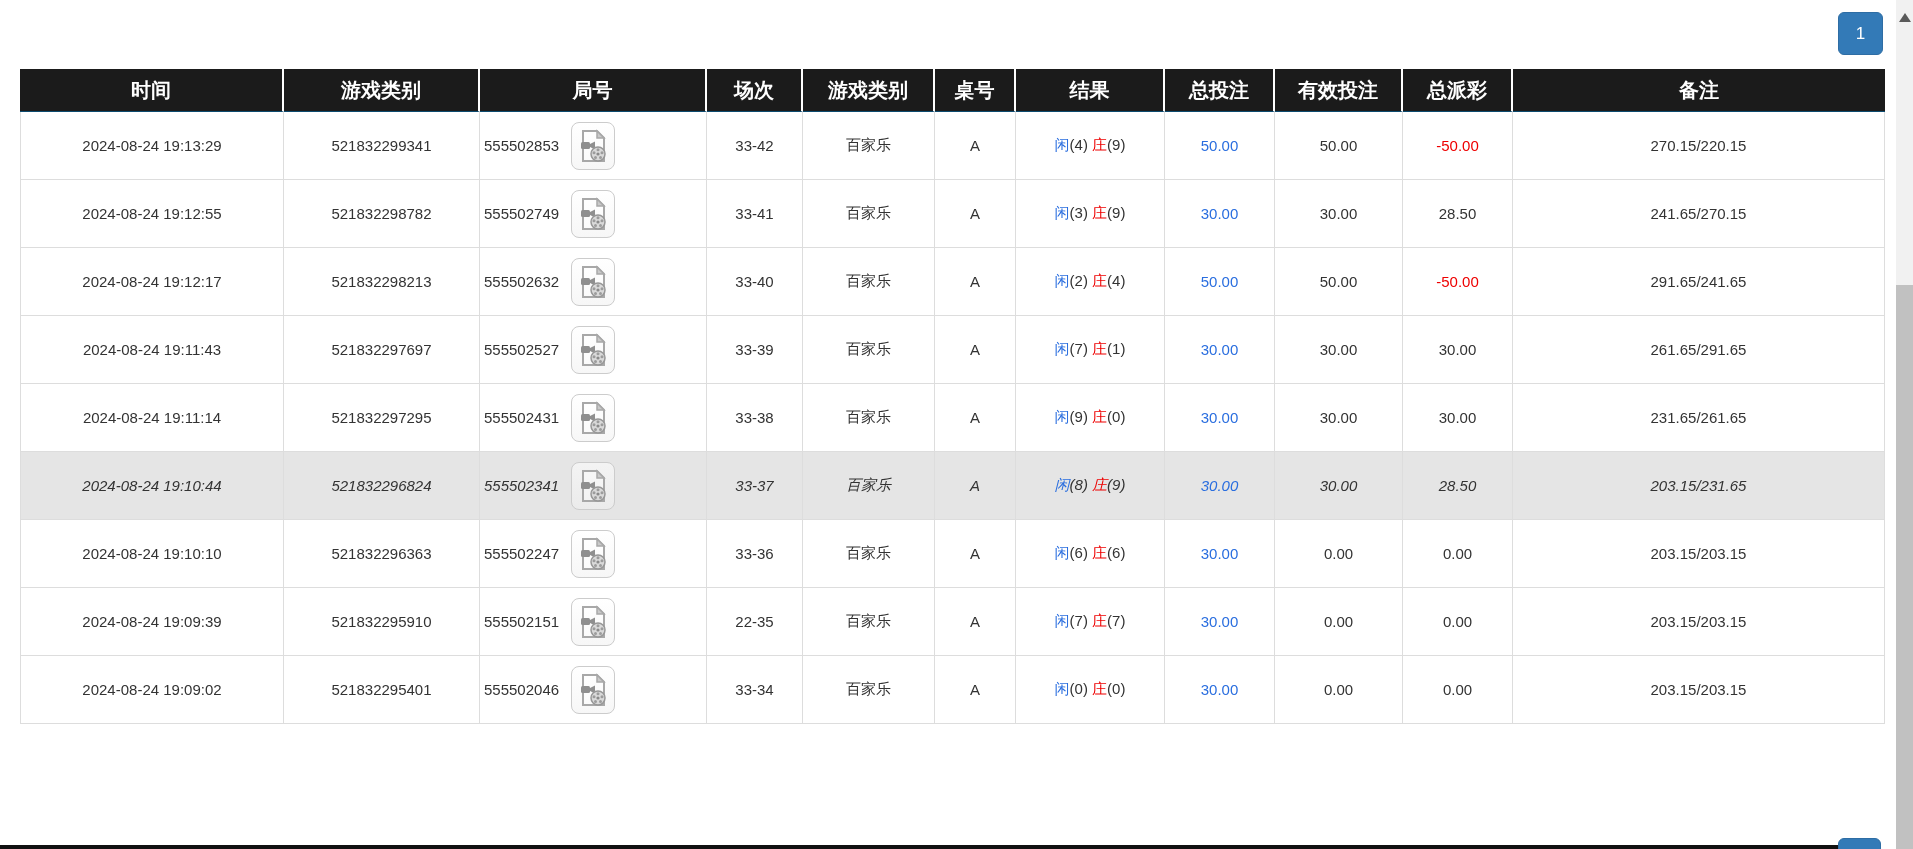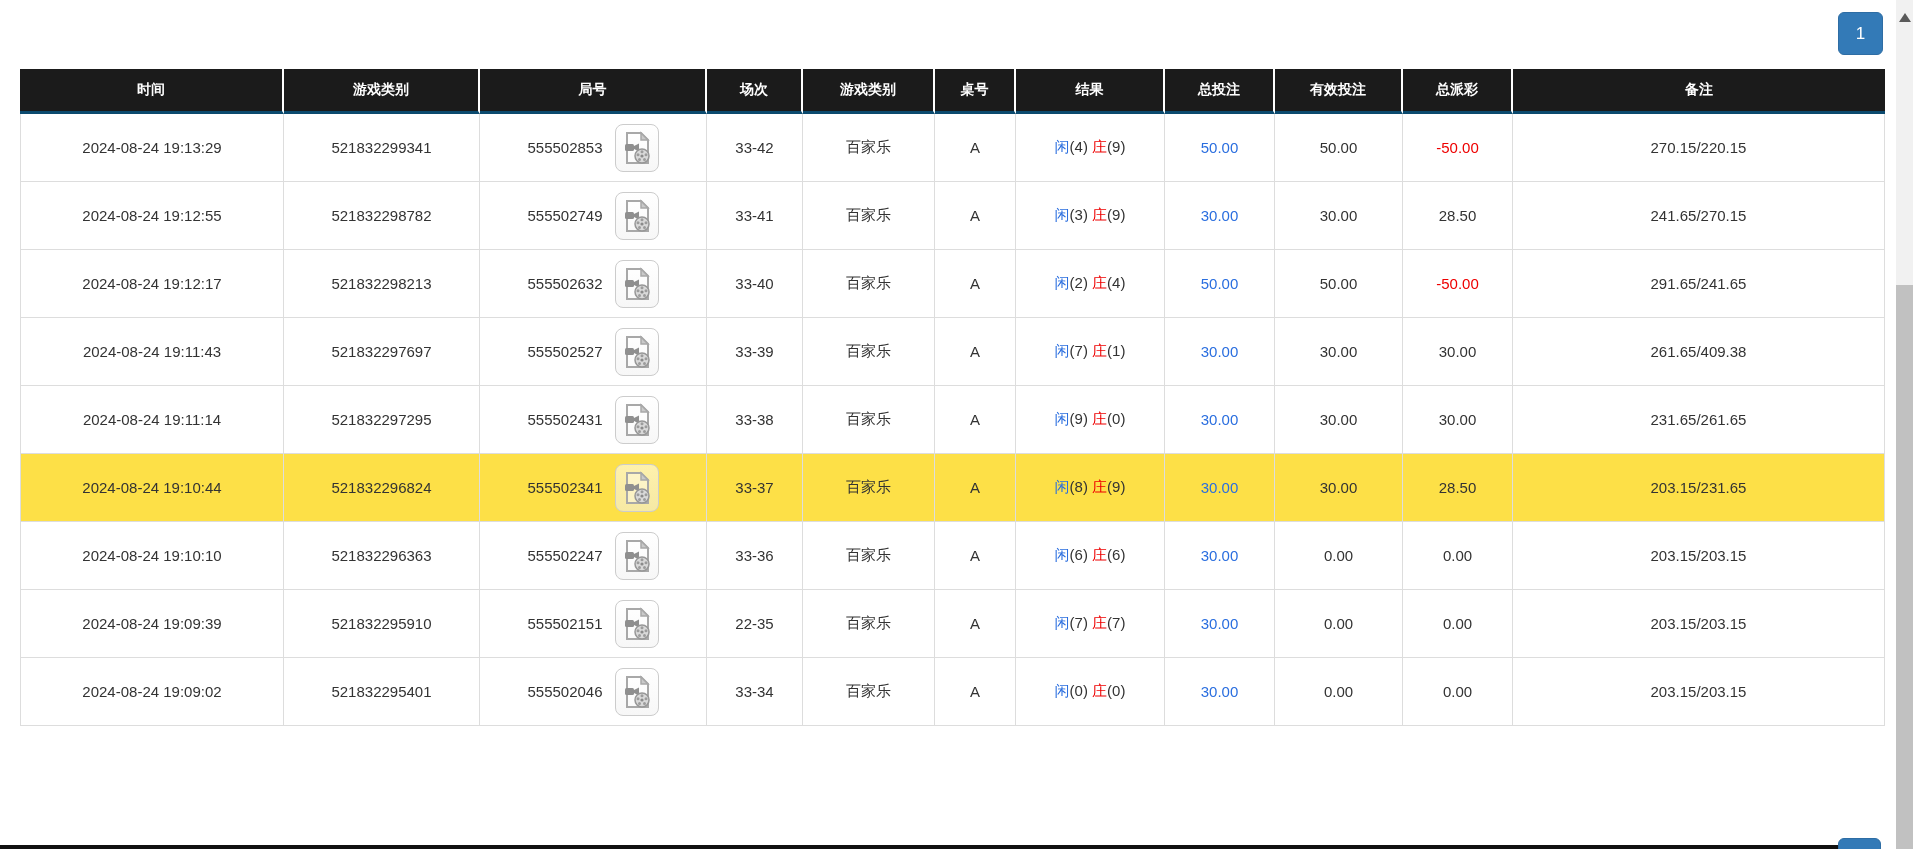--- a/index.html
+++ b/index.html
@@ -9,49 +9,49 @@
     font-family:"Liberation Sans","DejaVu Sans",sans-serif;
     -webkit-font-smoothing:antialiased;
   }
   
   .tbl-wrap{position:absolute;left:20px;top:69px;}
   table.grid{
     border-collapse:separate;border-spacing:0;table-layout:fixed;
     width:1865px;font-size:15px;color:#333;
   }
   table.grid th{
-    background:#1b1b1b;color:#fff;font-weight:bold;font-size:14px;
+    background:#1b1b1b;color:#fff;font-weight:bold;font-size:20px;
     height:42px;text-align:center;padding:0 4px;
-    border-right:2px solid #fff;border-bottom:3px solid #0c4a6e;
+    border-right:2px solid #fff;border-bottom:1px solid #0c4a6e;
     overflow:hidden;white-space:nowrap;
   }
   table.grid th:last-child{border-right:none;}
   table.grid td{
     height:67px;text-align:center;vertical-align:middle;padding:0 4px;
     border-right:1px solid #ddd;border-bottom:1px solid #ddd;
     background:#fff;overflow:hidden;white-space:nowrap;
   }
   table.grid tbody td:first-child{border-left:1px solid #ddd;}
-  tr.hl td{background:#fde047;}
+  tr.hl td{background:#e5e5e5;font-style:italic;}
   
   tr.sumrow td{
     background:#999999;color:#fff;font-weight:bold;height:45px;
     border-right:2px solid #fff;border-bottom:3px solid #fff;
     border-left:none;
   }
   tr.sumrow td:first-child{border-left:none;}
   tr.sumrow:last-child td{border-bottom:none;}
   tr.sumrow:last-child td:first-child{border-bottom-left-radius:6px;}
   tr.sumrow:last-child td:last-child{border-bottom-right-radius:6px;}
   
   .blue{color:#2a6edf;}
   .neg{color:#ee0000;}
   .res-p{color:#2a6edf;}
   .res-b{color:#ee0000;}
-  .round-cell{display:flex;align-items:center;justify-content:center;gap:12px;}
+  .round-cell{display:flex;align-items:center;gap:12px;}
   .video-btn{
     width:44px;height:48px;border:1px solid #ccc;border-radius:8px;
     background:linear-gradient(rgba(255,255,255,.55),rgba(240,240,240,.55));
     display:inline-flex;align-items:center;justify-content:center;
     cursor:pointer;padding:0;
   }
   
   .pg-btn{
     position:absolute;width:43px;height:41px;border-radius:6px;
     background:#337ab7;border:1px solid #2e6da4;color:#fff;
@@ -224,21 +224,21 @@
               </button>
             </div>
           </td>
           <td>33-39</td>
           <td>百家乐</td>
           <td>A</td>
           <td><span class="res-p">闲</span><span>(7) </span><span class="res-b">庄</span><span>(1)</span></td>
           <td><span class="blue">30.00</span></td>
           <td>30.00</td>
           <td>30.00</td>
-          <td>261.65/409.38</td>
+          <td>261.65/291.65</td>
         </tr>
         <tr>
           <td>2024-08-24 19:11:14</td>
           <td>521832297295</td>
           <td>
             <div class="round-cell">
               <span>555502431</span>
               <button class="video-btn">
                 <svg width="30" height="34" viewBox="0 0 30 34">
                   <path d="M5 2 h14 l7 7 v23 h-21 z" fill="rgba(255,255,255,.35)" stroke="#a8a8a8" stroke-width="2"></path>

